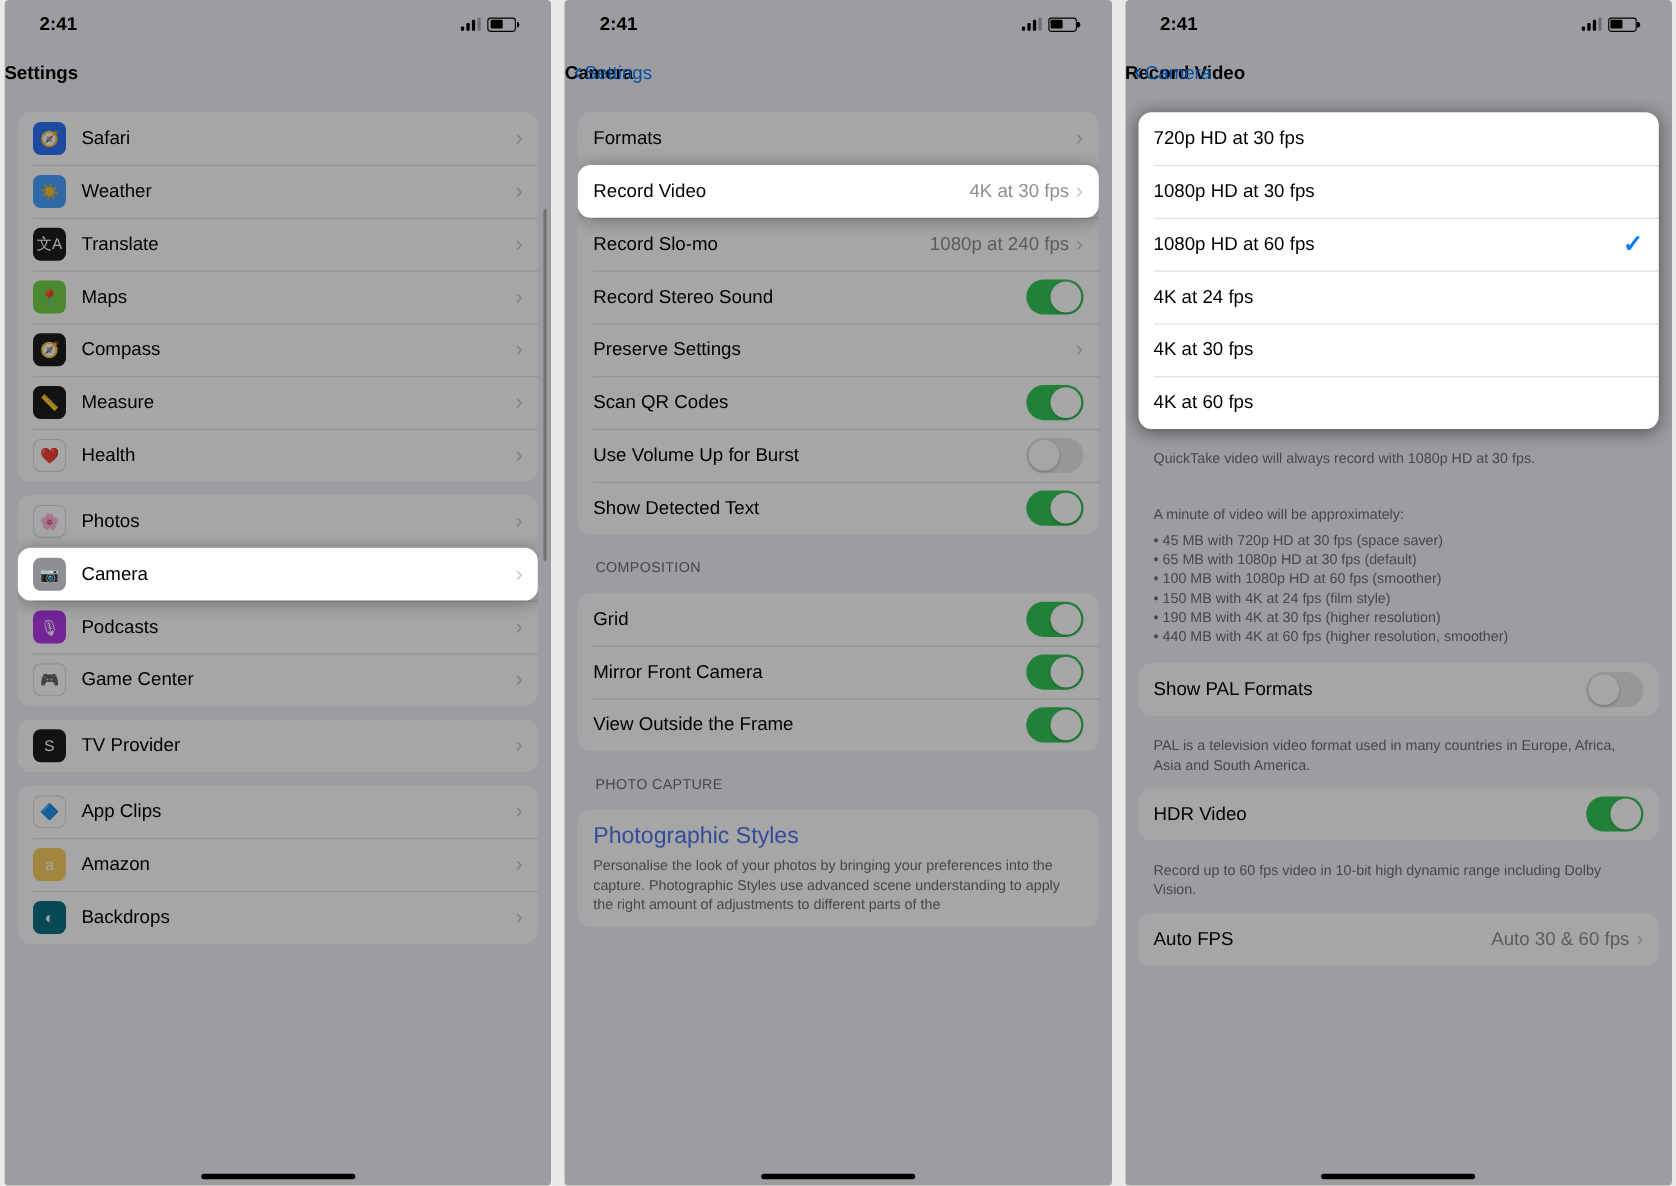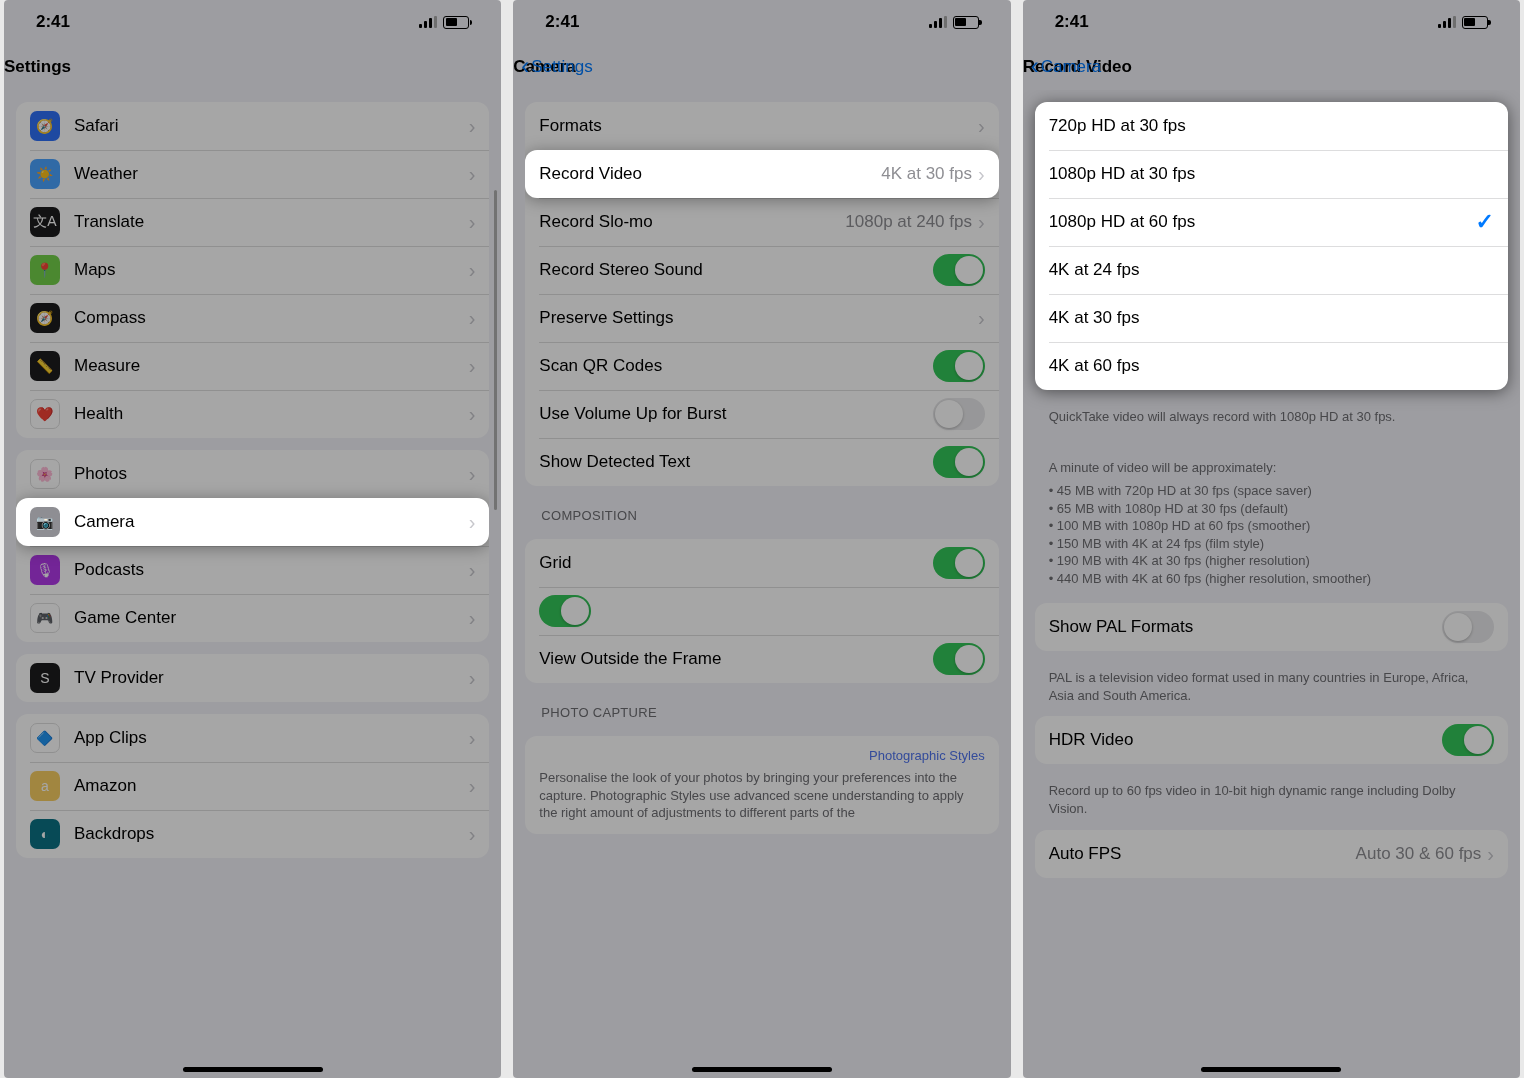--- a/index.html
+++ b/index.html
@@ -136,24 +136,23 @@
     margin-top: 8px;
     letter-spacing: 0.3px;
   }
   .section-footer {
     font-size: 13px;
     color: var(--ios-gray-text);
     padding: 6px 26px 0;
     line-height:1.35;
   }
   .footer-link {
-    font-size: 13px;
+    font-size: 21px;
     color: var(--ios-accent-link);
     padding: 12px 14px 2px;
-    text-align: right;
   }
   .ios-toggle {
     width: 52px; height: 32px; border-radius: 16px;
     background: var(--ios-green);
     position: relative;
     flex-shrink:0;
   }
   .ios-toggle.off { background: #e9e9eb; }
   .ios-toggle::after {
     content:""; position:absolute; top:2px; right:2px;
@@ -376,20 +375,21 @@
         </div>
       </div>
 
     <div class="section-header">COMPOSITION</div>
     <div class="list-group" id="p2g2">
         <div class="list-row">
           <span class="row-label">Grid</span>
           <span class="ios-toggle"></span>
         </div>
         <div class="list-row">
+          <span class="row-label">Mirror Front Camera</span>
           <span class="ios-toggle"></span>
         </div>
         <div class="list-row">
           <span class="row-label">View Outside the Frame</span>
           <span class="ios-toggle"></span>
         </div>
       </div>
 
     <div class="section-header">PHOTO CAPTURE</div>
     <div class="list-group">

